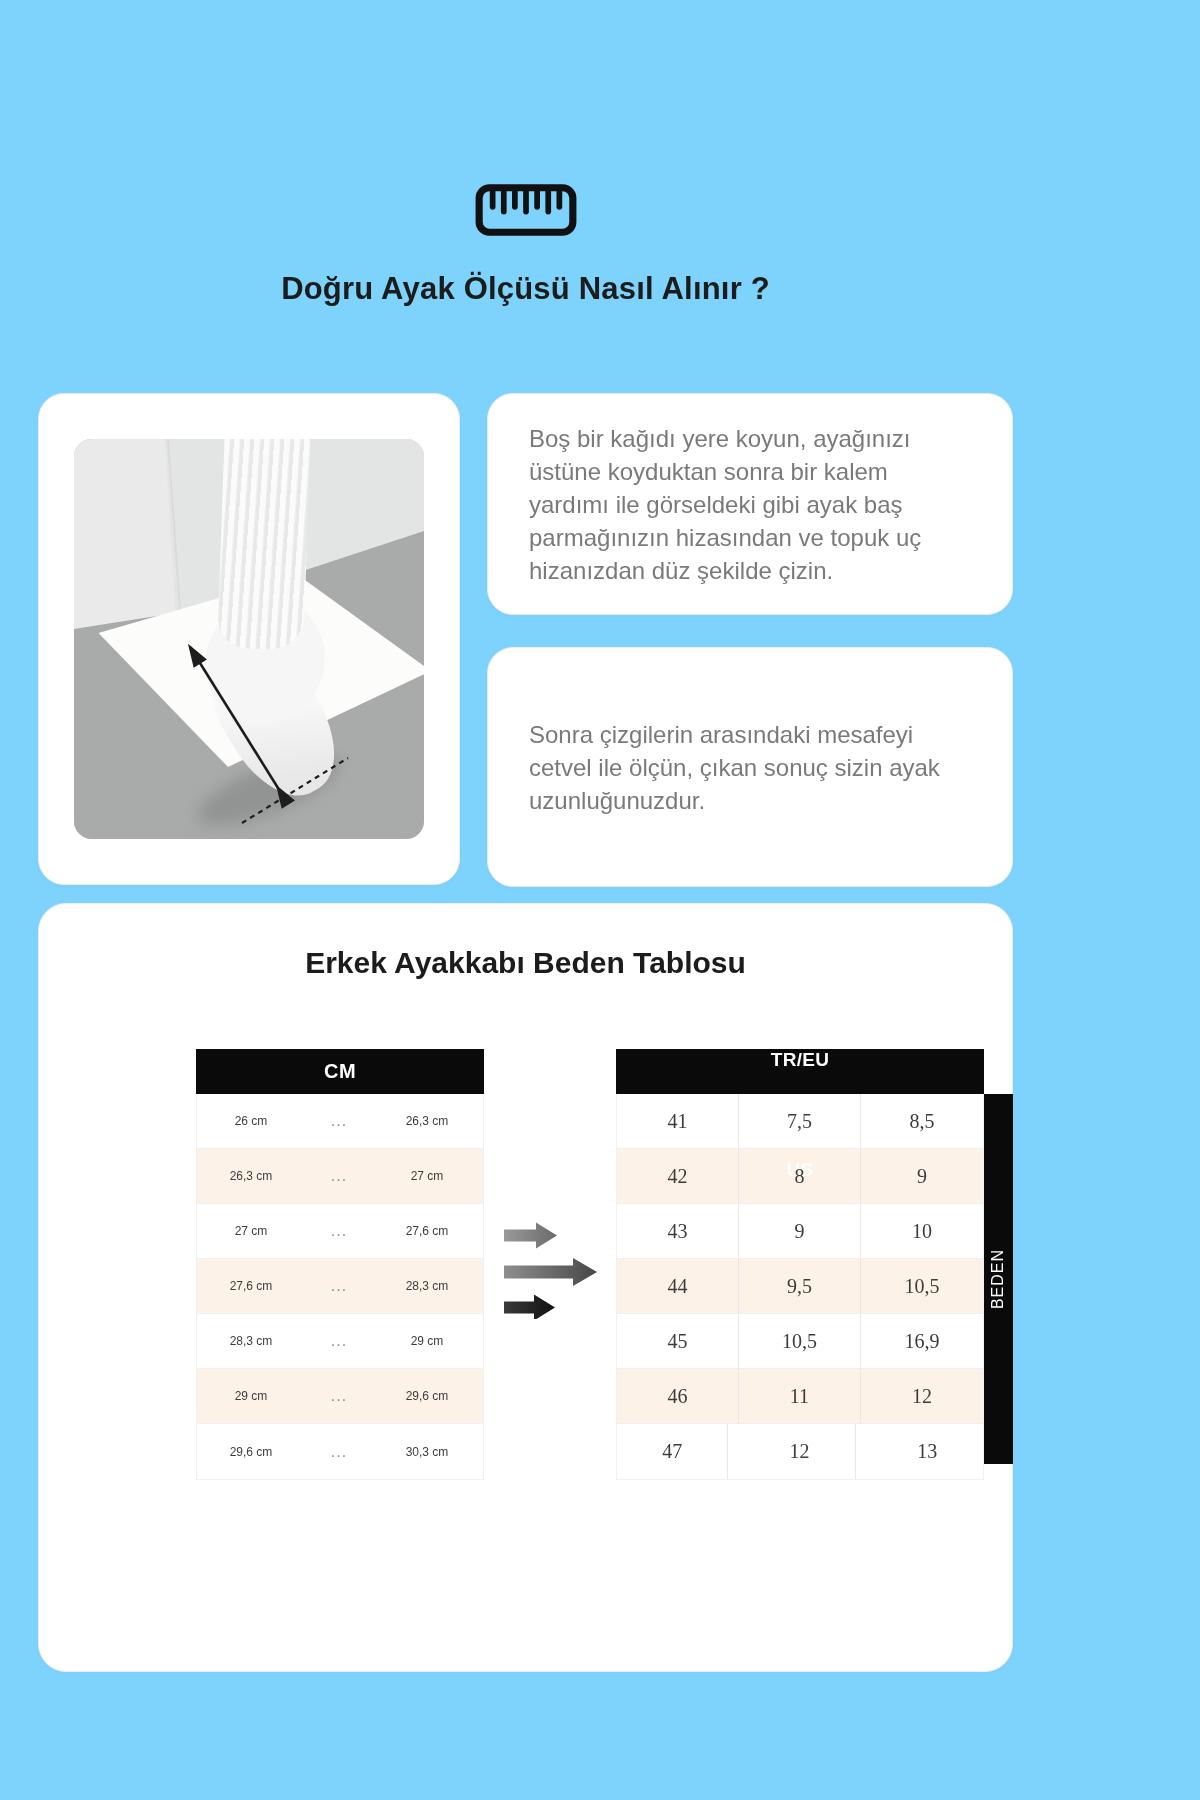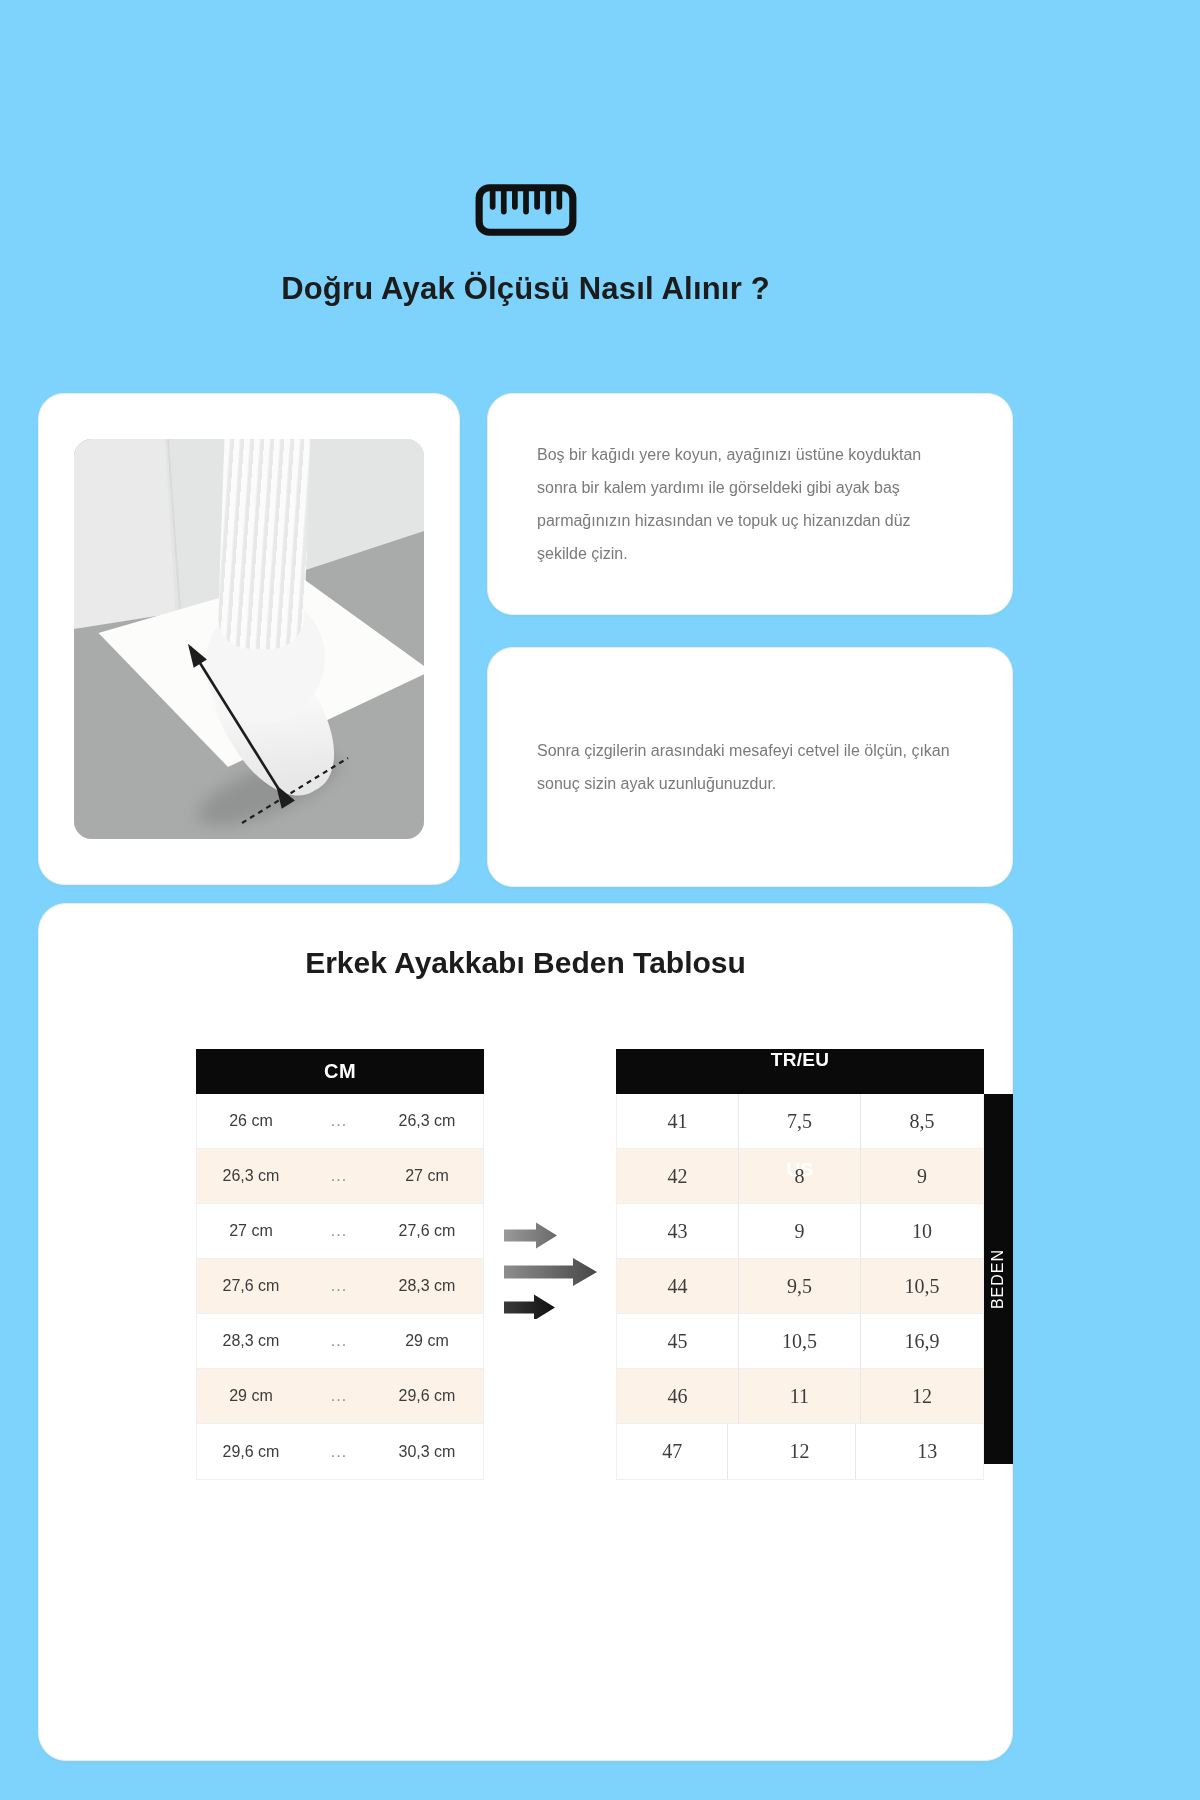--- a/index.html
+++ b/index.html
@@ -11,50 +11,50 @@
   .icon-wrap{display:flex;justify-content:center;padding-top:183px;}
   .page-title{margin:30px 0 0;text-align:center;font-size:31px;font-weight:bold;color:#1c1c1c;letter-spacing:.2px;}
 
   .cards{display:flex;gap:27px;margin-top:86px;}
   .card{border:1px solid #ececec;border-radius:26px;box-sizing:border-box;background:#fff;box-shadow:0 2px 4px rgba(0,0,0,.02);}
   .photo-card{width:422px;height:492px;display:flex;align-items:center;justify-content:center;}
   .text-col{display:flex;flex-direction:column;gap:32px;width:526px;}
   .info-card{display:flex;align-items:center;padding:0 33px;}
   .info-card.first{height:222px;}
   .info-card.second{height:240px;}
-  .info-card p{margin:16px;font-size:16px;line-height:33px;color:#7a7a7a;}
+  .info-card p{margin:8px;font-size:24px;line-height:33px;color:#7a7a7a;}
   .p1{width:480px;}
   .p2{width:450px;}
 
   
   .photo{width:350px;height:400px;border-radius:18px;position:relative;overflow:hidden;background:#aaacab;}
   .photo *{position:absolute;}
   .ph-wall{inset:0;background:#e9eae9;}
   .ph-wall-right{inset:0;background:#e3e5e4;clip-path:polygon(26% 0,100% 0,100% 23%,29% 43.5%);}
   .ph-corner{left:26.5%;top:0;width:2px;height:44%;background:#d9dbda;transform:rotate(-4deg);transform-origin:top;}
   .ph-floor{inset:0;background:#a9abaa;clip-path:polygon(0 47.5%,29% 43.5%,100% 23%,100% 100%,0 100%);}
   .ph-paper{inset:0;background:#fcfcfb;clip-path:polygon(64% 34%,102% 58%,44% 82%,7% 48.5%);}
   .ph-shadow{left:118px;top:328px;width:152px;height:46px;background:rgba(110,112,111,.4);border-radius:50%;transform:rotate(-22deg);filter:blur(8px);}
   .ph-foot{left:150px;top:193px;width:96px;height:170px;border-radius:46%;background:linear-gradient(205deg,#ffffff 25%,#e7e7e7 85%);transform:rotate(-31deg);}
   .ph-ankle{left:132px;top:158px;width:118px;height:128px;border-radius:50%;background:#f6f6f6;transform:rotate(24deg);}
   .ph-leg{left:147px;top:-8px;width:86px;height:218px;border-radius:10px 10px 34px 30px;transform:rotate(2deg);
           background:repeating-linear-gradient(92deg,#fbfbfb 0 5px,#e8e8e8 7px 10px);}
   .ph-measure{inset:0;width:100%;height:100%;}
 
   
-  .size-card{position:absolute;left:38px;top:903px;width:975px;height:858px;border:1px solid #ececec;border-radius:28px;box-sizing:border-box;background:#fff;box-shadow:0 2px 4px rgba(0,0,0,.02);padding-left:16px;}
+  .size-card{position:absolute;left:38px;top:903px;width:975px;height:769px;border:1px solid #ececec;border-radius:28px;box-sizing:border-box;background:#fff;box-shadow:0 2px 4px rgba(0,0,0,.02);padding-left:16px;}
   .size-title{position:absolute;left:0;top:42px;width:100%;margin:0;text-align:center;font-size:30px;font-weight:bold;color:#1c1c1c;}
 
   .cm-table{position:absolute;left:157px;top:145px;width:288px;}
   .tbl-head{height:45px;background:#0a0a0a;color:#fff;display:flex;align-items:center;justify-content:center;font-size:20px;font-weight:bold;letter-spacing:.5px;}
   .tbl-body{border:1px solid #f0f0f0;border-top:none;}
   .cm-row{height:55px;display:grid;grid-template-columns:108px 68px 108px;align-items:center;box-sizing:border-box;border-bottom:1px solid #efefef;}
   .cm-row:last-child{border-bottom:none;}
   .cm-row:nth-child(even){background:#fdf2e7;}
-  .cm-row span{text-align:center;font-size:16px;color:#3c3c3c;}
+  .cm-row span{text-align:center;font-size:12px;color:#3c3c3c;}
   .cm-row .dots{color:#8d8d8d;font-size:16px;letter-spacing:1px;}
 
   .size-table{position:absolute;left:577px;top:145px;width:368px;}
   .size-head{height:45px;background:#0a0a0a;display:grid;grid-template-columns:1fr;align-items:center;gap:33px;}
   .size-head span{color:#fff;text-align:center;font-size:19px;font-weight:bold;letter-spacing:.3px;}
   .size-row{height:55px;display:grid;grid-template-columns:1fr 1fr 1fr;box-sizing:border-box;border-bottom:1px solid #efefef;font-family:Liberation Serif, serif;}
   .size-row:last-child{border-bottom:none;gap:16px;}
   .size-row:nth-child(even){background:#fdf2e7;}
   .size-row span{display:flex;align-items:center;justify-content:center;font-size:20px;color:#3c3c3c;box-sizing:border-box;}
   .size-row span:nth-child(1),.size-row span:nth-child(2){border-right:1px solid #e7e7e7;}

